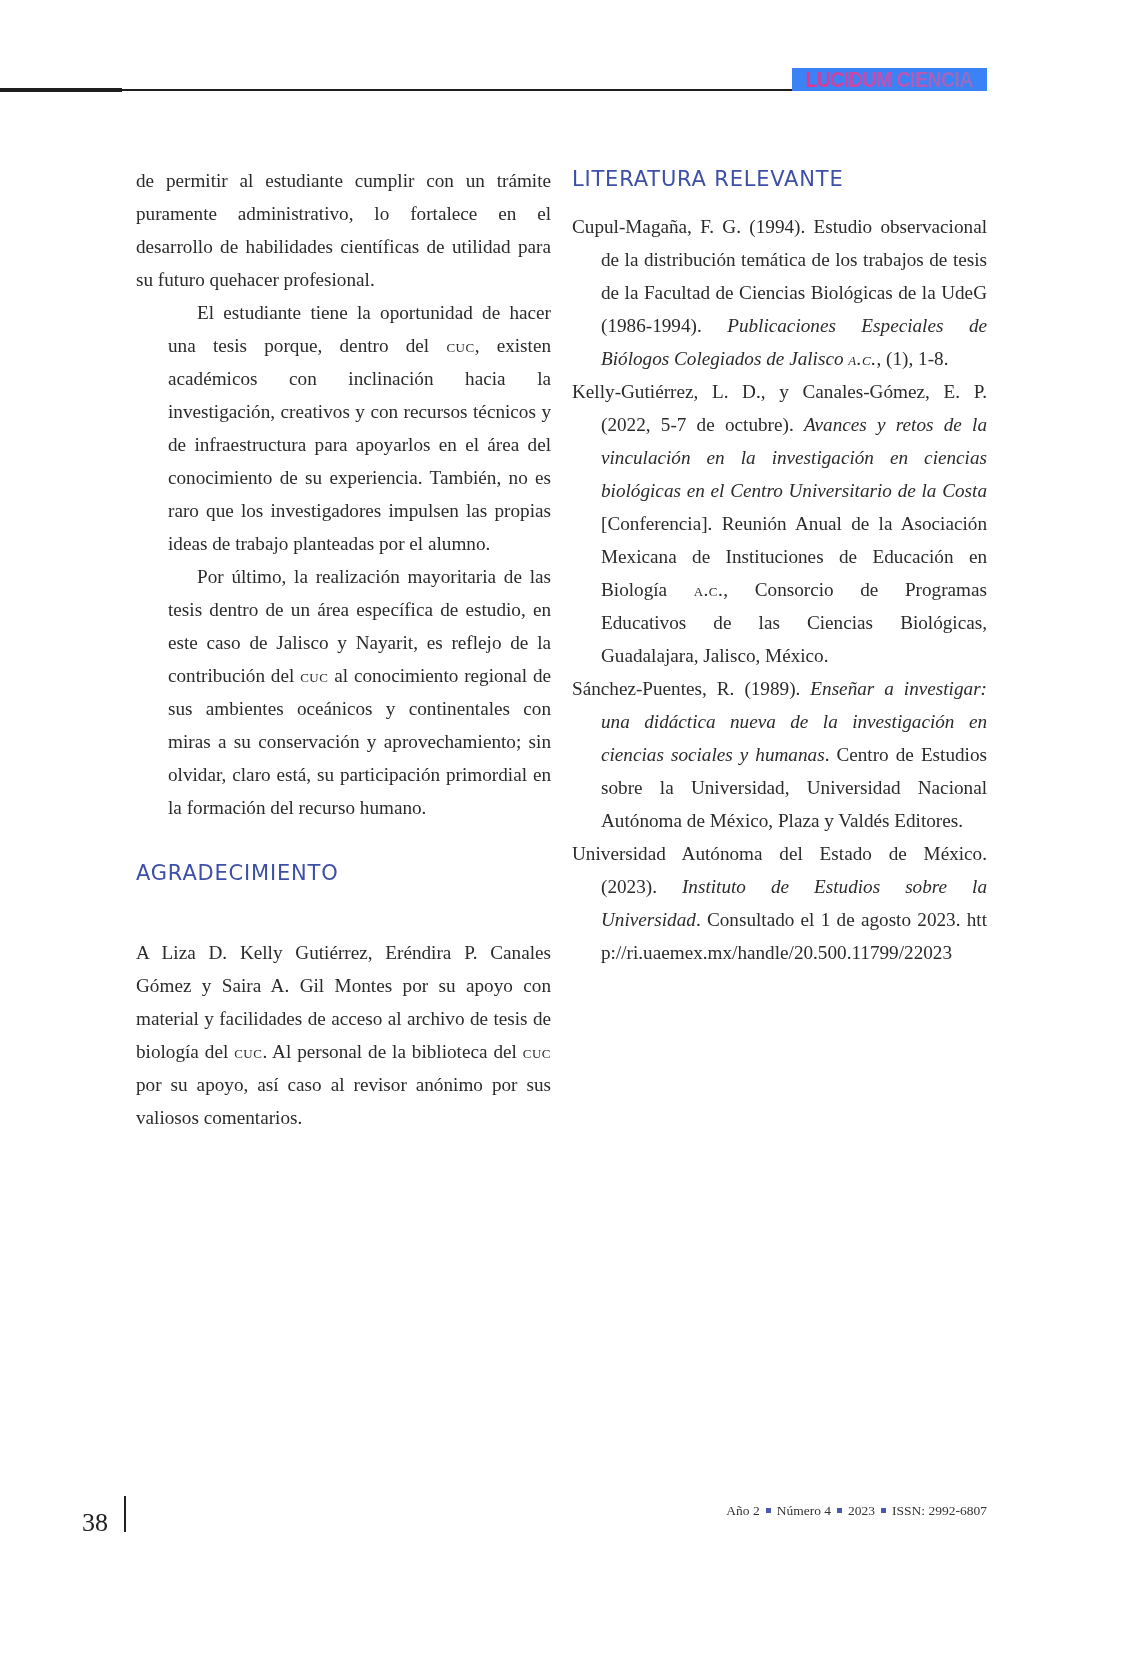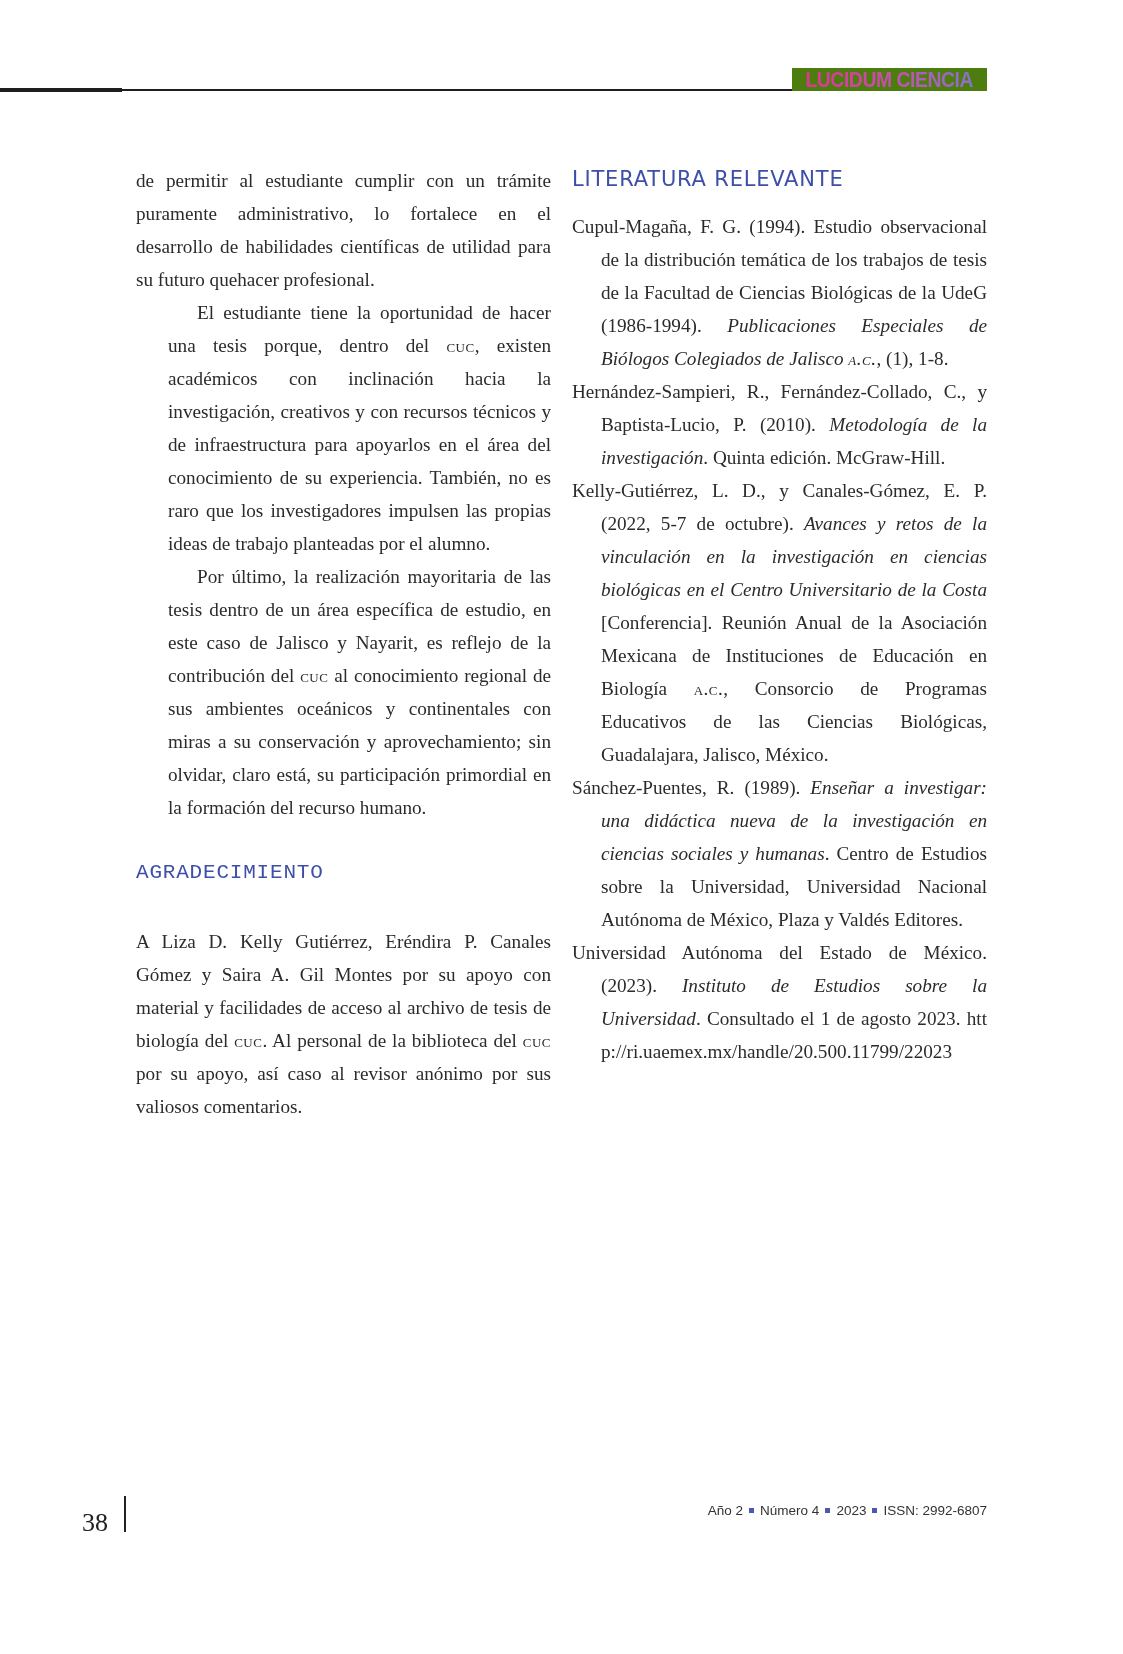--- a/index.html
+++ b/index.html
@@ -7,21 +7,21 @@
       width: 1123px; height: 1654px; background: #ffffff; position: relative; overflow: hidden;
       font-family: "DejaVu Serif", "Liberation Serif", serif; color: #2a2a2a;
     }
     .header-line-thick {
       position: absolute; left: 0; top: 88px; width: 122px; height: 4px; background: #1e1e1e;
     }
     .header-line-thin {
       position: absolute; left: 122px; top: 89px; width: 865px; height: 2px; background: #1e1e1e;
     }
     .brand {
-      position: absolute; left: 792px; top: 68px; width: 195px; height: 23px; background: #4d7c0f;
+      position: absolute; left: 792px; top: 68px; width: 195px; height: 23px; background: #3b82f6;
       display: flex; align-items: center; justify-content: center;
     }
     .brand span {
       font-family: "Liberation Sans", sans-serif; font-weight: bold; font-size: 22px; letter-spacing: -0.5px;
       background: linear-gradient(90deg, #e0358f 0%, #c84fb0 50%, #8a72c8 100%);
       -webkit-background-clip: text; background-clip: text; color: transparent; line-height: 23px;
       transform: scaleX(0.88); display: inline-block; white-space: nowrap;
     }
     .col {
       position: absolute; top: 164px; font-size: 19.2px; line-height: 33px; text-align: justify;
@@ -29,34 +29,34 @@
     }
     .col-left { left: 136px; width: 415px; }
     .col-right { left: 572px; width: 415px; }
     .col p { margin: 0; }
     .col p.indent { text-indent: 29px; margin-left: 32px; }
     .sc { font-variant: small-caps; text-transform: lowercase; letter-spacing: 0.5px; }
     .heading {
       font-family: "DejaVu Sans", "Liberation Sans", sans-serif; font-weight: normal; color: #3d4fa8;
       font-size: 21px; letter-spacing: 0.8px; margin: 0; line-height: 30px;
     }
-    .heading-agr { margin-top: 34px; margin-bottom: 37px; font-family: Liberation Mono, monospace; }
+    .heading-agr { margin-top: 34px; margin-bottom: 48px; }
     .heading-lit { margin-bottom: 16px; }
     .ref { padding-left: 29px; text-indent: -29px; margin: 0; }
     .ref em { font-style: italic; }
     .url { word-break: break-all; text-align: left; }
     .footer-page {
       position: absolute; left: 82px; top: 1508px; font-size: 26px; font-family: "Liberation Serif", serif; color: #222;
     }
     .footer-bar {
       position: absolute; left: 124px; top: 1496px; width: 2px; height: 36px; background: #222;
     }
     .footer-right {
       position: absolute; right: 136px; top: 1500px; text-align: right;
-      font-family: Liberation Sans, sans-serif; font-size: 13.5px; color: #333; line-height: 22px;
+      font-family: Liberation Serif, serif; font-size: 13.5px; color: #333; line-height: 22px;
     }
     .sq { display: inline-block; width: 5px; height: 5px; background: #4a58b0; vertical-align: middle; margin: 0 6px; position: relative; top: -1px; }
   </style>
 </head>
 <body>
 
 <div class="header-line-thick"></div>
 <div class="header-line-thin"></div>
 <div class="brand">
   <span>LUCIDUM CIENCIA</span>
@@ -70,21 +70,20 @@
   <h2 class="heading heading-agr">AGRADECIMIENTO</h2>
 
   <p><span>A Liza D. Kelly Gutiérrez, Eréndira P. Canales Gómez y Saira A. Gil Montes por su apoyo con material y facilidades de acceso al archivo de tesis de biología del </span><span class="sc">CUC</span><span>. Al personal de la biblioteca del </span><span class="sc">CUC</span><span> por su apoyo, así caso al revisor anónimo por sus valiosos comentarios.</span></p>
 </div>
 
 <div class="col col-right">
   <h2 class="heading heading-lit">LITERATURA RELEVANTE</h2>
 
   <p class="ref"><span>Cupul-Magaña, F. G. (1994). Estudio observacional de la distribución temática de los trabajos de tesis de la Facultad de Ciencias Biológicas de la UdeG (1986-1994). </span><em>Publicaciones Especiales de Biólogos Colegiados de Jalisco </em><em class="sc">A.C.</em><span>, (1), 1-8.</span></p>
 
-  <p class="ref"><span>Hernández-Sampieri, R., Fernández-Collado, C., y Baptista-Lucio, P. (2010). </span><em>Metodología de la investigación</em><span>. Quinta edición. McGraw-Hill.</span></p>
 
   <p class="ref"><span>Kelly-Gutiérrez, L. D., y Canales-Gómez, E. P. (2022, 5-7 de octubre). </span><em>Avances y retos de la vinculación en la investigación en ciencias biológicas en el Centro Universitario de la Costa</em><span> [Conferencia]. Reunión Anual de la Asociación Mexicana de Instituciones de Educación en Biología </span><span class="sc">A.C.</span><span>, Consorcio de Programas Educativos de las Ciencias Biológicas, Guadalajara, Jalisco, México.</span></p>
 
   <p class="ref"><span>Sánchez-Puentes, R. (1989). </span><em>Enseñar a investigar: una didáctica nueva de la investigación en ciencias sociales y humanas</em><span>. Centro de Estudios sobre la Universidad, Universidad Nacional Autónoma de México, Plaza y Valdés Editores.</span></p>
 
   <p class="ref"><span>Universidad Autónoma del Estado de México. (2023). </span><em>Instituto de Estudios sobre la Universidad</em><span>. Consultado el 1 de agosto 2023. </span><span class="url">http://ri.uaemex.mx/handle/20.500.11799/22023</span></p>
 </div>
 
 <div class="footer-page">38</div>
 <div class="footer-bar"></div>

